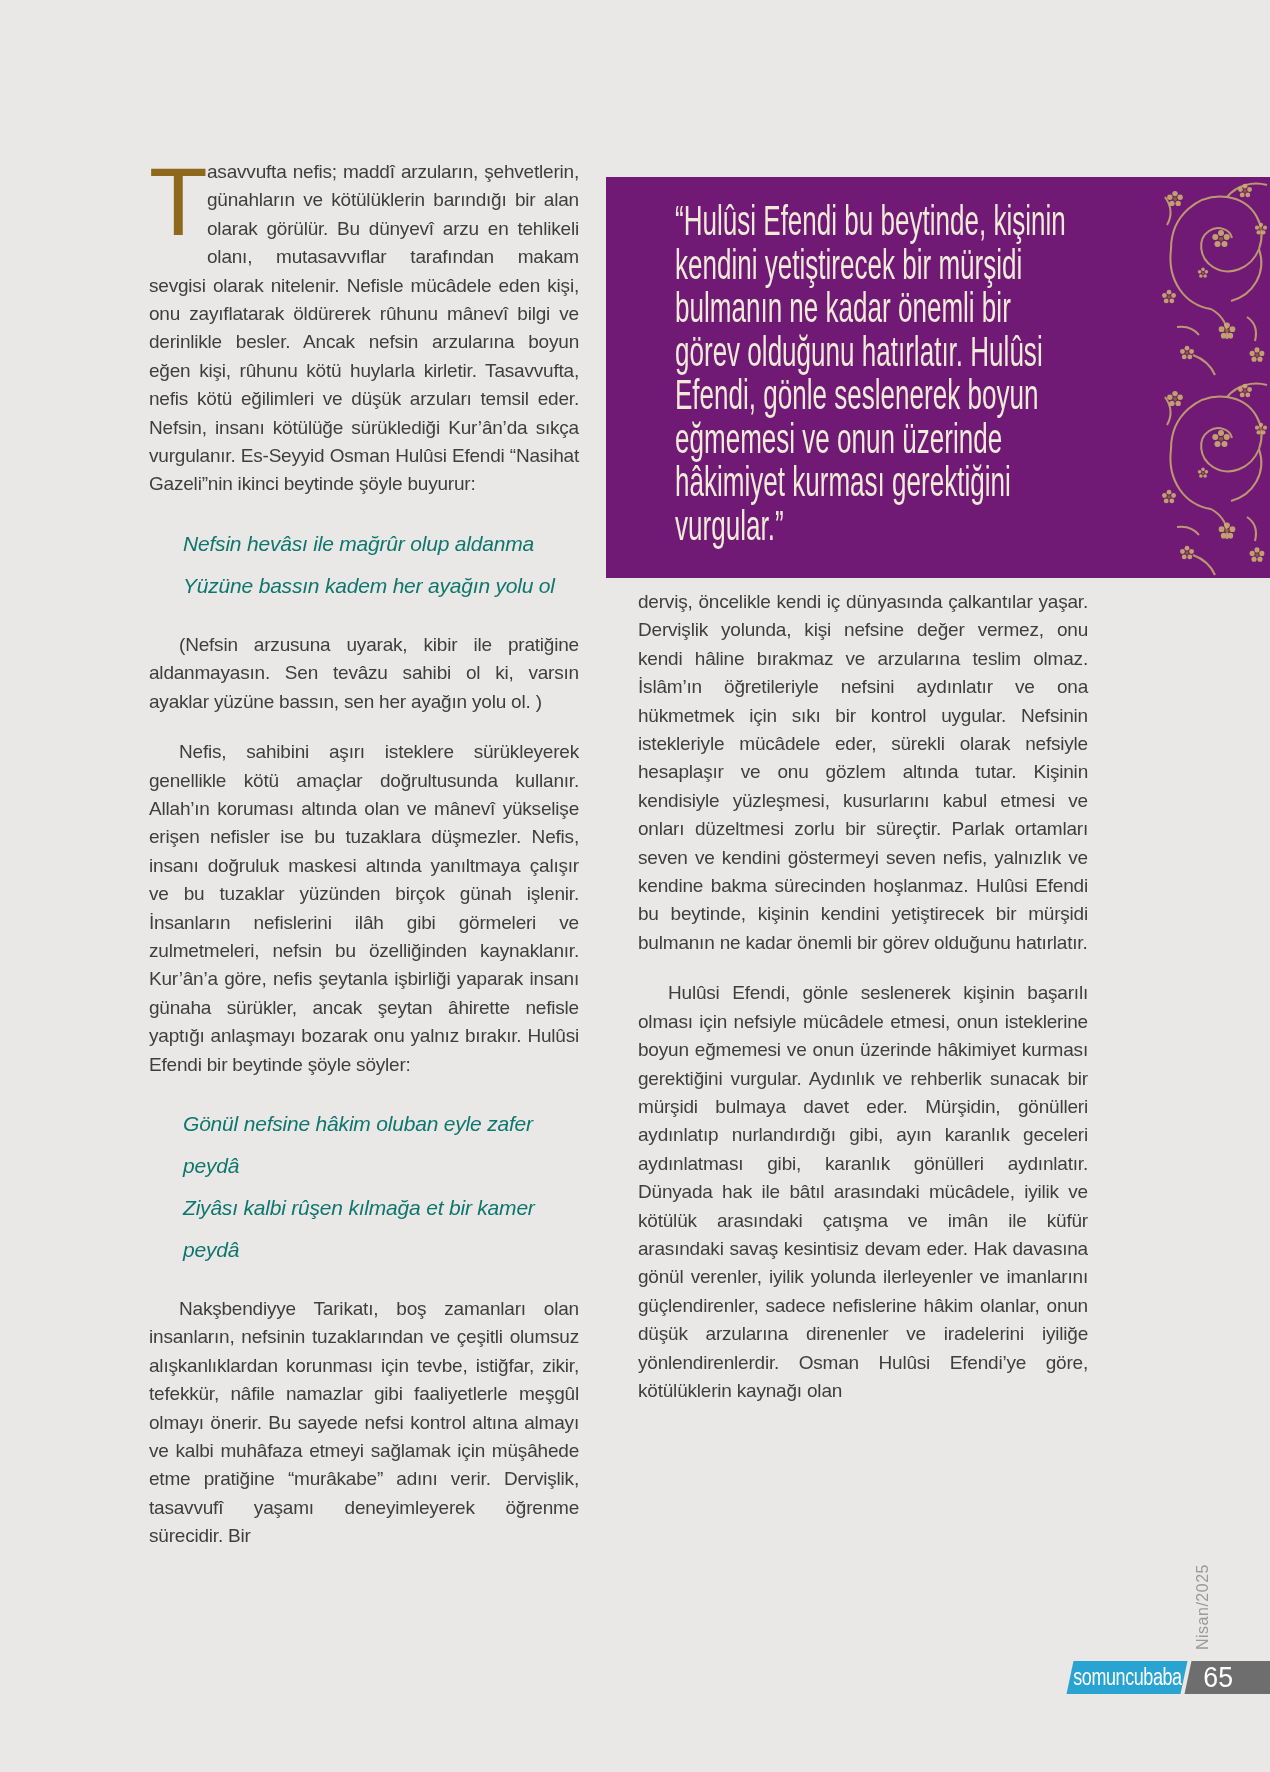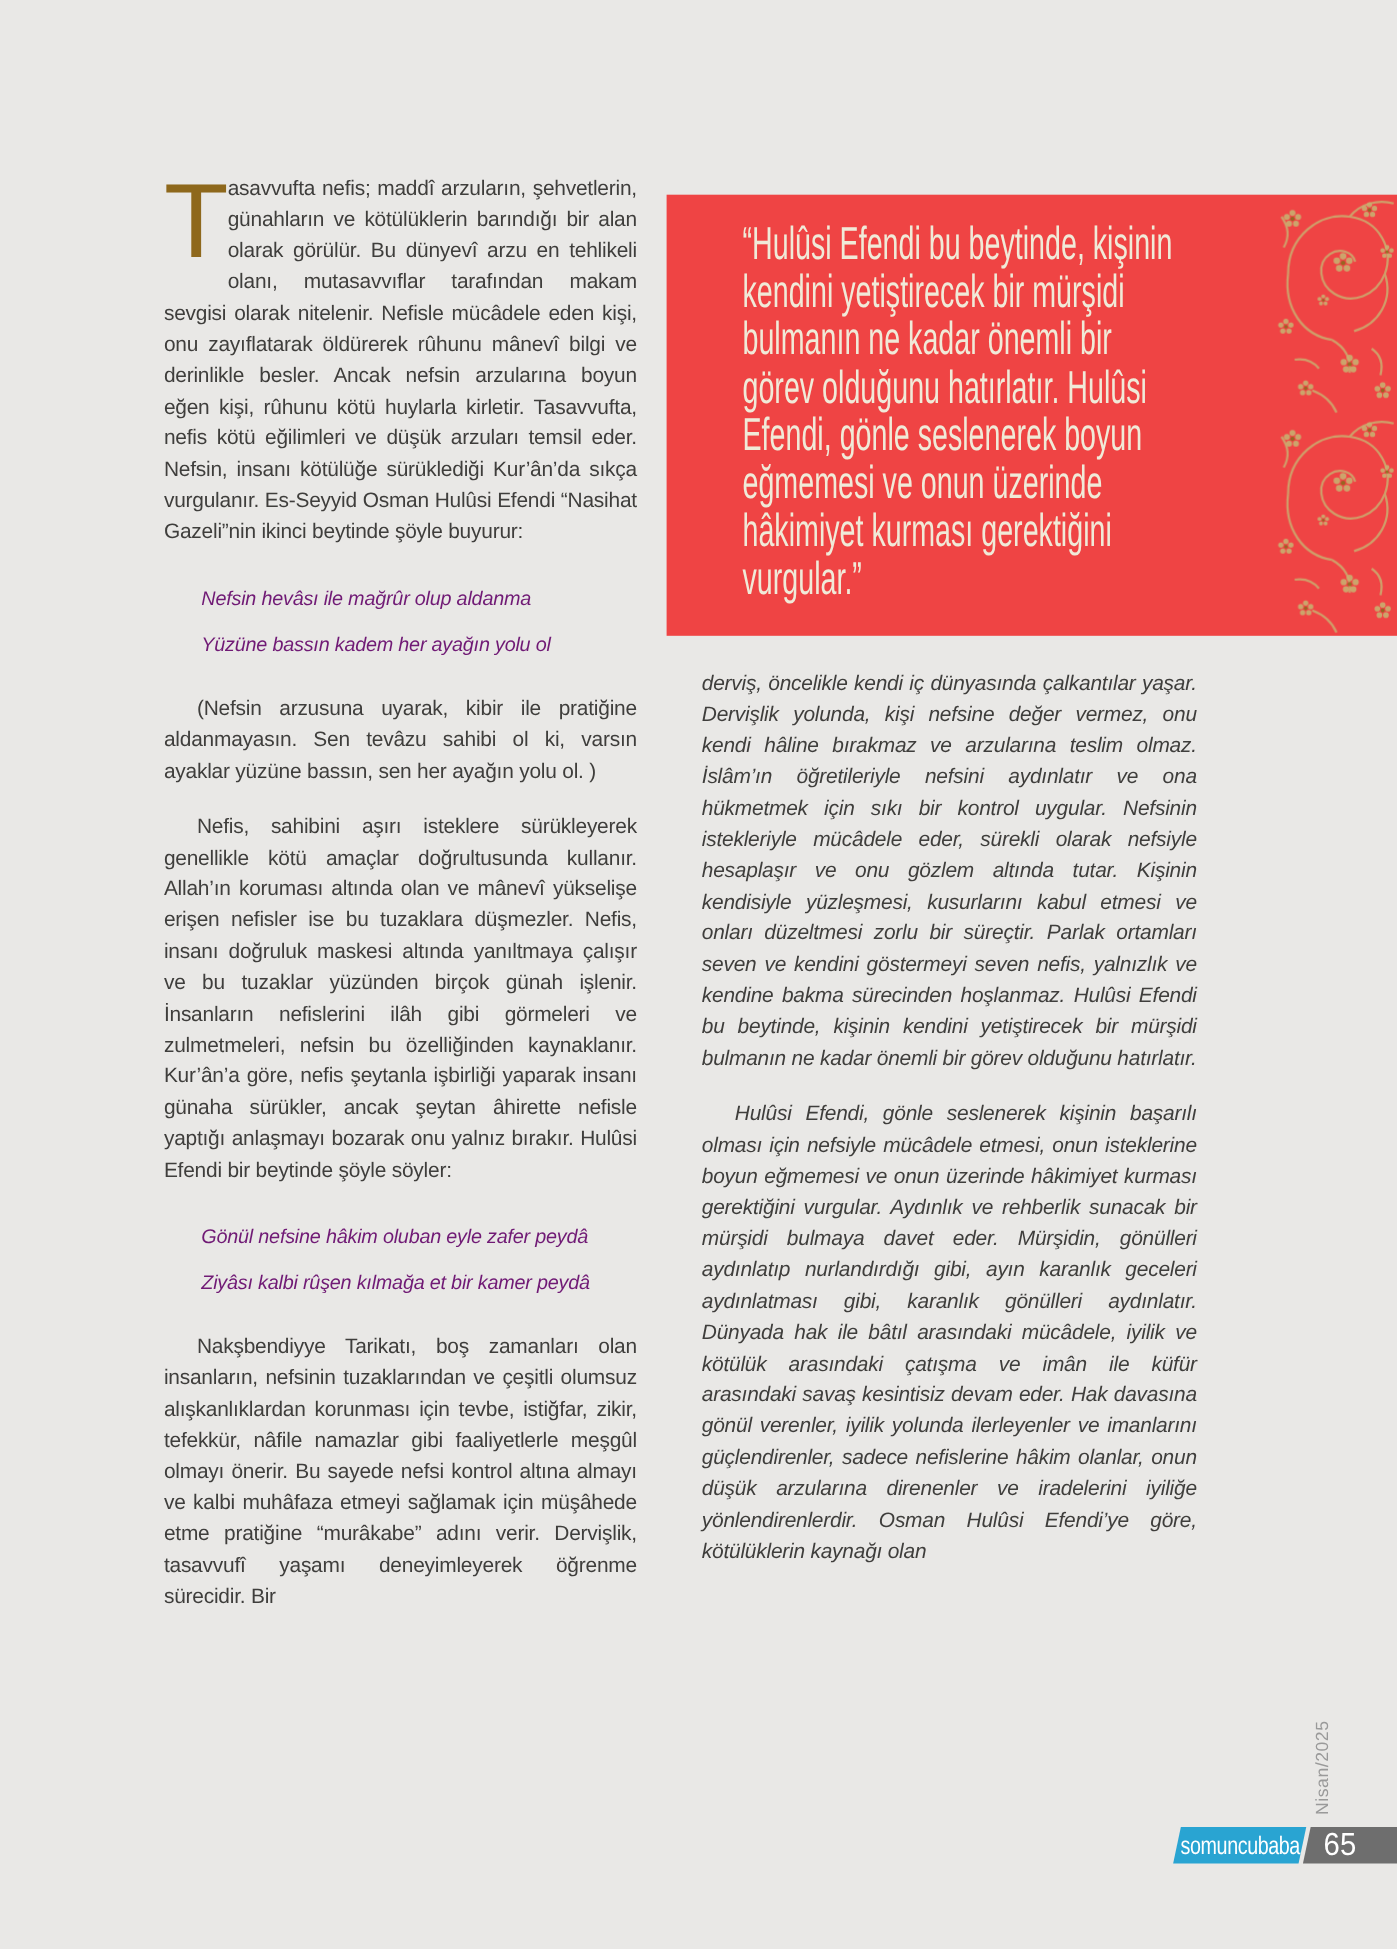--- a/index.html
+++ b/index.html
@@ -7,46 +7,46 @@
     position:relative;
     width:1270px;height:1772px;
     background:#e9e8e6;
     overflow:hidden;
     font-family:"Liberation Sans","DejaVu Sans",sans-serif;
     color:#3f3e3c;
   }
   
   .col{position:absolute;}
   .col-left{left:149px;top:158px;width:430px;}
-  .col-right{left:638px;top:608px;width:450px;font-style:italic;}
+  .col-right{left:638px;top:588px;width:450px;}
   .body{
     font-size:19px;line-height:28.4px;letter-spacing:-0.2px;
     text-align:justify;margin:0 0 22px 0;
   }
   .indent{text-indent:30px;}
   .dropcap{
     float:left;
     width:54px;height:80px;
     font-size:96px;line-height:76px;
     color:#8e681c;
     margin:6px 4px 0 0;
     overflow:visible;
   }
   .couplet{
     font-style:italic;
-    font-size:18px;line-height:42px;letter-spacing:-0.2px;
+    font-size:21px;line-height:42px;letter-spacing:-0.2px;
     margin:24px 0 24px 34px;
     white-space:pre-line;
-    color:#701a75;
+    color:#0f766e;
   }
   
   .quote-box{
     position:absolute;left:606px;top:177px;
     width:664px;height:401px;
-    background:#ef4444;
+    background:#701a75;
   }
   .quote-text{
     position:absolute;left:69px;top:22px;
     width:735px;
     font-size:42px;line-height:43.5px;
     color:#f0ead8;
     white-space:pre-line;
     transform:scaleX(0.62);
     transform-origin:left top;
     letter-spacing:0px;

